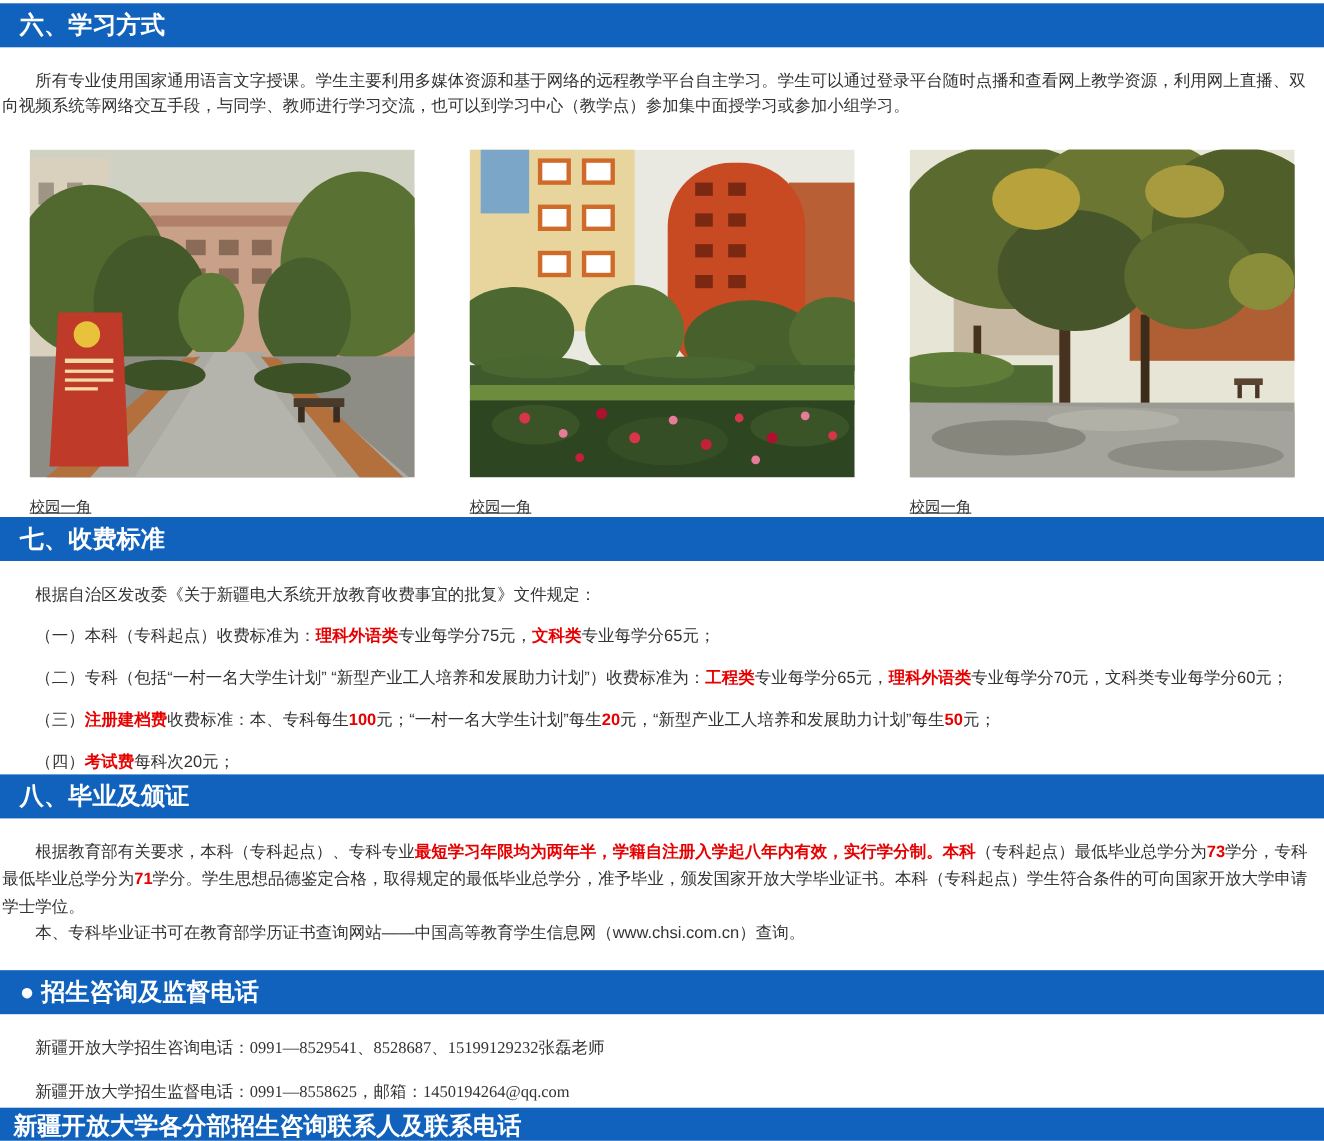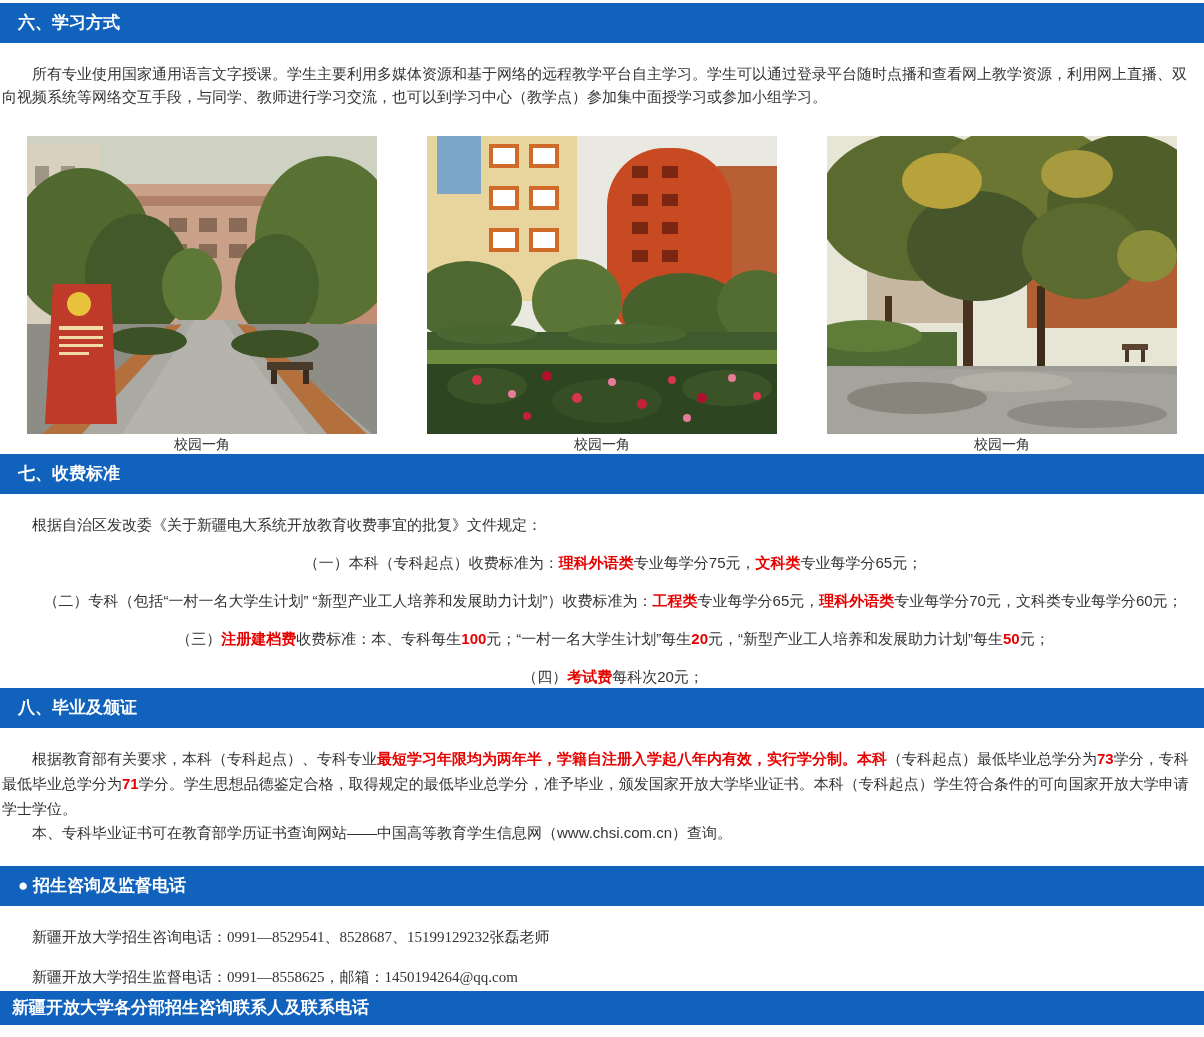--- a/index.html
+++ b/index.html
@@ -1,39 +1,39 @@
 <!DOCTYPE html>
 <html><head>
 <meta charset="utf-8">
 <style>
   html,body{margin:0;padding:0;}
   body{
     width:1204px;height:1037px;overflow:hidden;background:#ffffff;
     font-family:"Liberation Sans","DejaVu Sans",sans-serif;color:#333333;
   }
   .bar{
-    background:#1062bc;color:#ffffff;font-weight:bold;font-size:17px;
+    background:#1062bc;color:#ffffff;font-weight:bold;font-size:22px;
     height:40px;line-height:40px;padding-left:18px;box-sizing:border-box;
   }
   #bar-learning{margin-top:3px;}
   .para{
     font-size:15px;line-height:23px;margin:0;padding:0 10px 0 2px;
     text-indent:2em;color:#333333;
   }
   #learning-paragraph{margin-top:19px;}
   .gallery{
     display:flex;justify-content:space-between;
     padding:0 27px;margin-top:28px;box-sizing:border-box;
   }
   figure{margin:0;width:350px;}
   figure svg{display:block;width:350px;height:298px;}
-  figcaption{text-align:center;font-size:14px;margin-top:2px;color:#333333;}
+  figcaption{font-size:14px;margin-top:18px;color:#333333;text-decoration:underline;}
   #bar-fees{}
   #fees-intro{margin-top:19px;}
-  .fee-item{margin-top:15px;text-align:center;}
+  .fee-item{margin-top:15px;}
   #grad-paragraph-1{margin-top:18px;line-height:25px;}
   #grad-paragraph-2{margin-top:0;}
   #bar-contact{margin-top:22px;}
   .contact-line{margin-top:20px;font-family:Liberation Serif, serif;}
   #contact-line-2{margin-top:17px;}
   #bar-branches{margin-top:2px;height:34px;line-height:34px;padding-left:12px;}
   .hl{color:#e60000;font-weight:bold;}
 </style>
 </head>
 <body>

